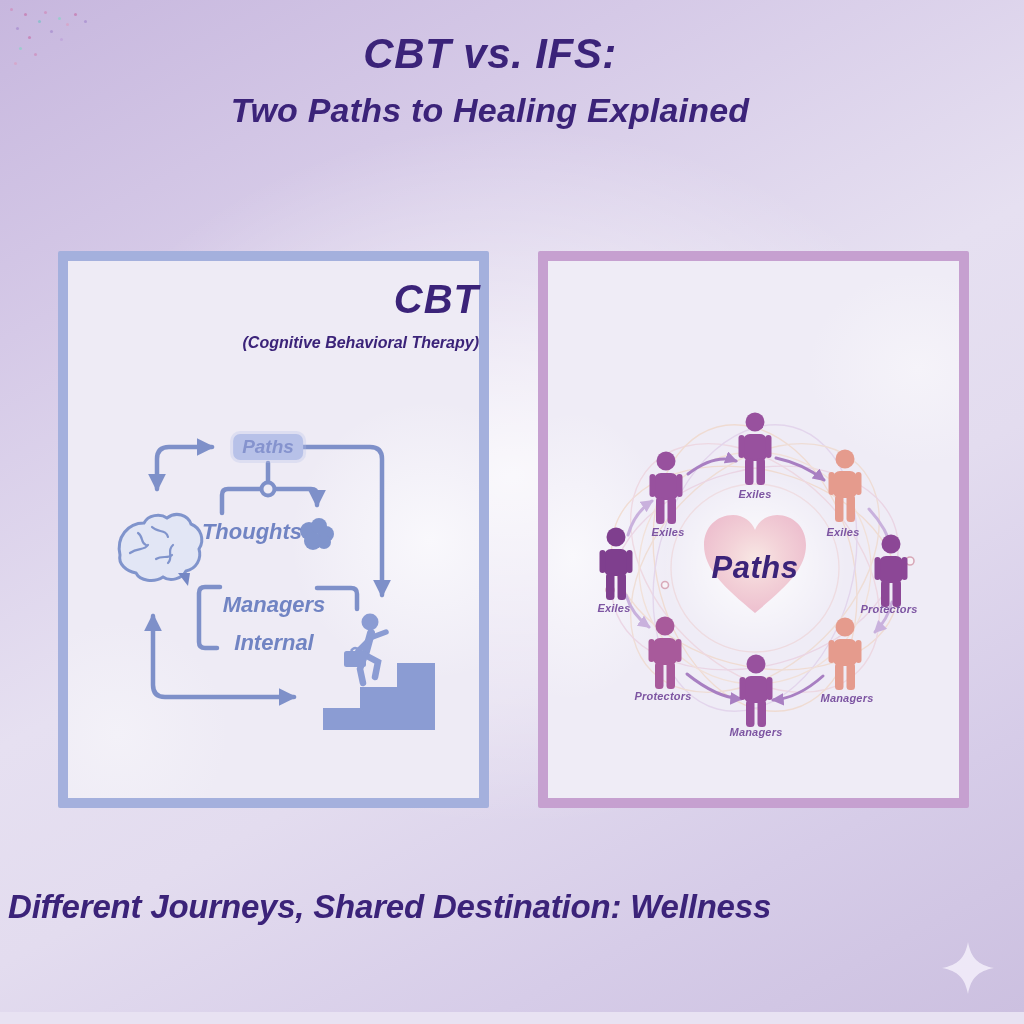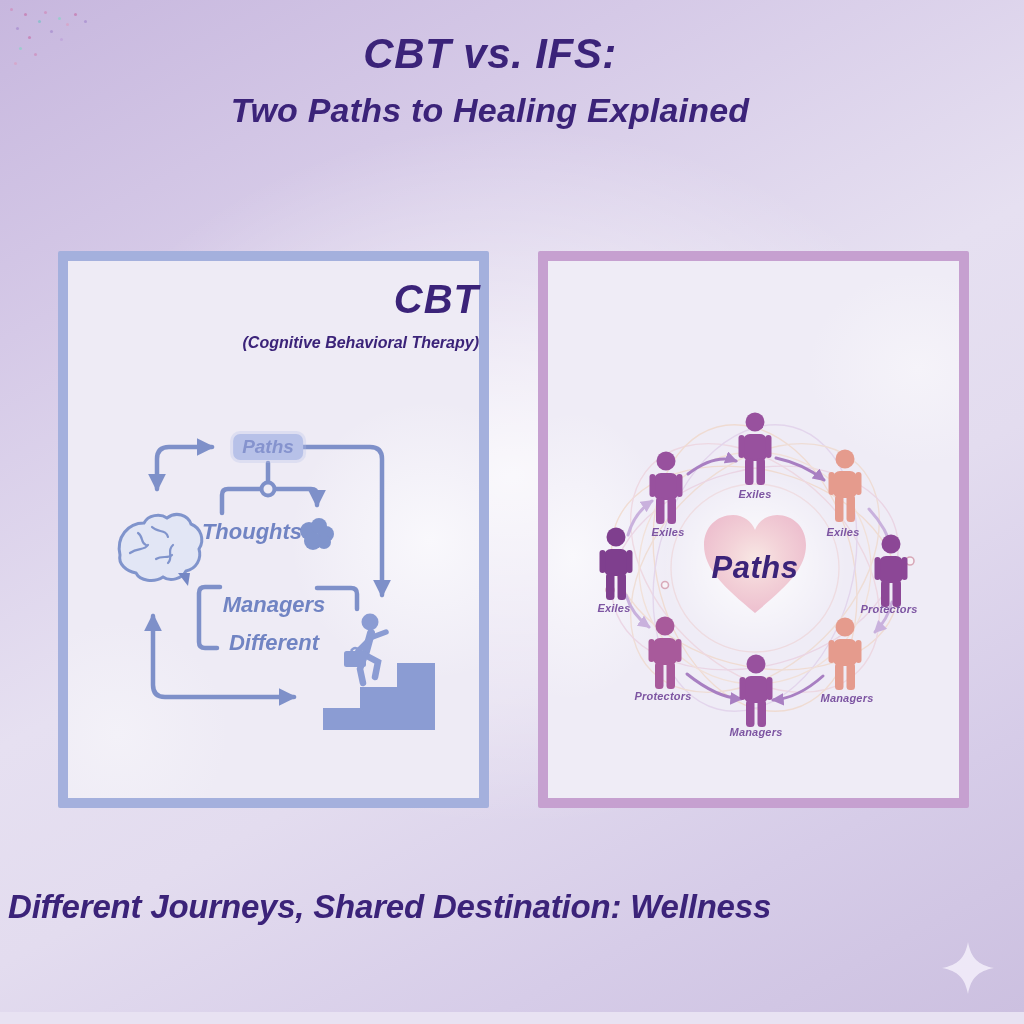--- a/index.html
+++ b/index.html
@@ -114,21 +114,21 @@
           <path d="M297 394 L292 408 L295 422" stroke-width="6.5"></path>
         </g>
         <rect x="276" y="390" width="22" height="16" rx="2.5" fill="#8b9cd3"></rect>
         <path d="M283 390 q4 -6 9 0" stroke="#8b9cd3" stroke-width="2.5" fill="none"></path>
       </g>
     </svg>
 
     <div class="flow-box">Paths</div>
     <div class="lbl cbt-lbl" style="left:177px;top:271px;">Thoughts</div>
     <div class="lbl cbt-lbl" style="left:199px;top:344px;">Managers</div>
-    <div class="lbl cbt-lbl" style="left:199px;top:382px;">Different</div>
+    <div class="lbl cbt-lbl" style="left:199px;top:382px;">Internal</div>
   </section>
 
   <section class="panel ifs">
     <div class="panel-head">
     </div>
 
     <svg class="art" viewBox="0 0 411 537">
       <defs>
         <g id="fig">
           <circle cx="0" cy="-26" r="9.5"></circle>

